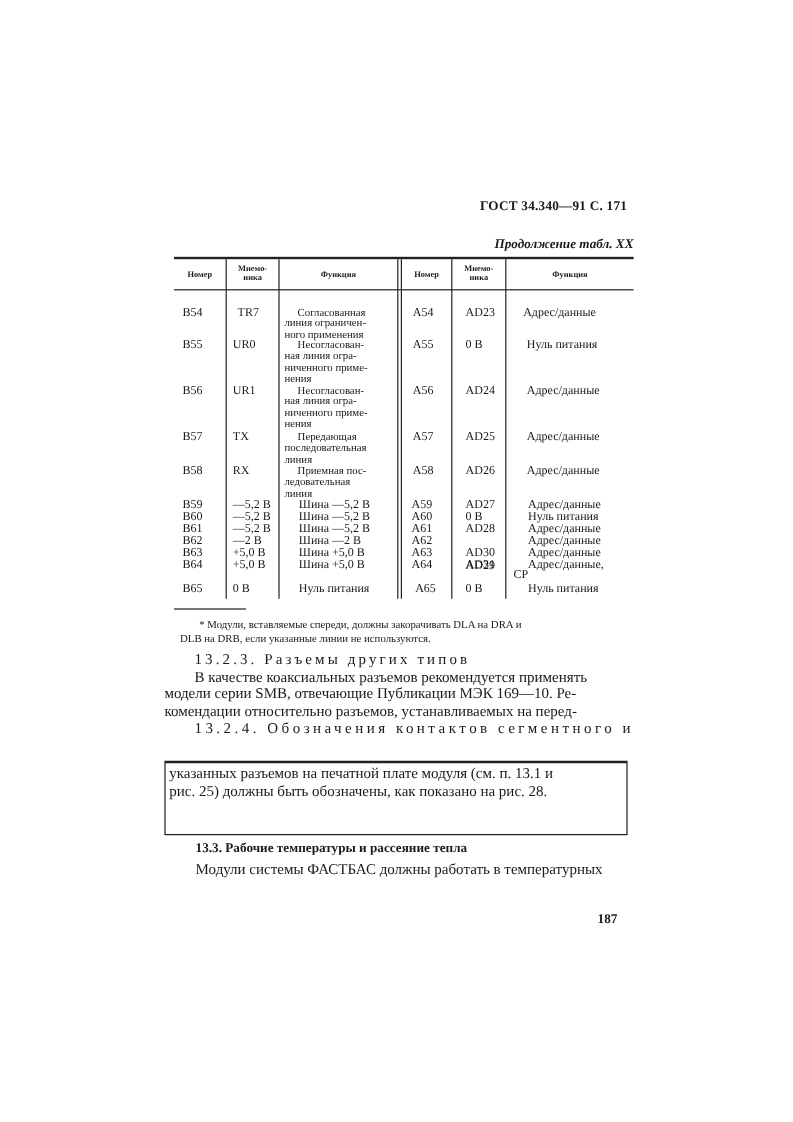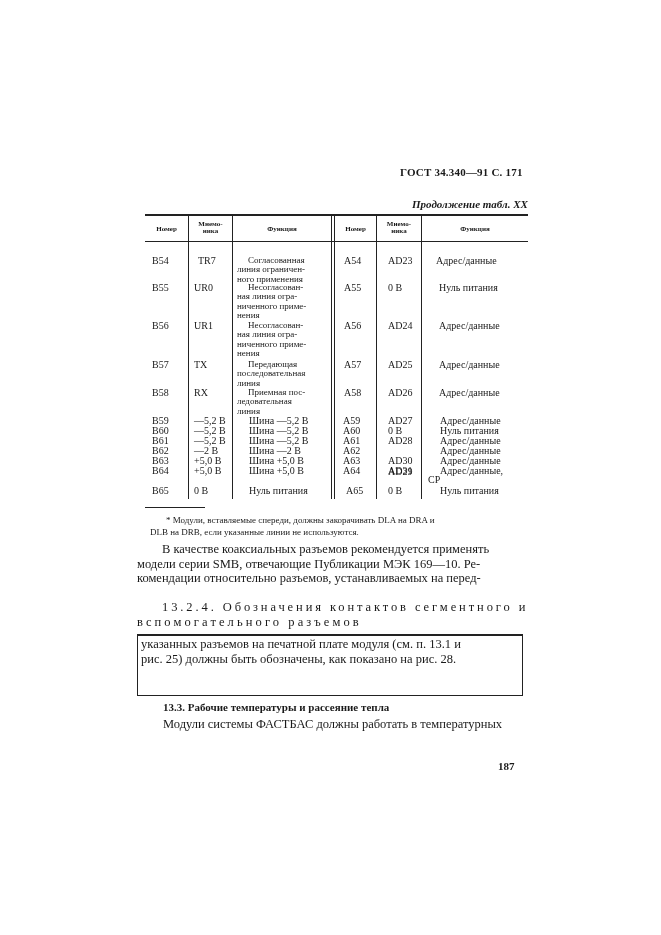--- a/index.html
+++ b/index.html
@@ -178,28 +178,28 @@
   </div>
 </div>
 
 <div class="tline" style="left:145px;top:507px;width:60px;height:1px;"></div>
 <div class="abs footnote">
   <div style="padding-left:16px;">* Модули, вставляемые спереди, должны  закорачивать DLA на  DRA и</div>
   <div>DLB на DRB, если указанные линии не используются.</div>
 </div>
 
 <div class="abs body-text" style="left:137px;top:542px;width:390px;">
+  <div class="spaced" style="padding-left:25px;letter-spacing:2.6px;">13.2.3. Разъемы других типов</div>
   <div style="padding-left:25px;">В качестве коаксиальных разъемов  рекомендуется применять</div>
   <div>модели серии SMB, отвечающие  Публикации МЭК 169—10. Ре-</div>
   <div>комендации относительно разъемов, устанавливаемых на перед-</div>
 </div>
 
 <div class="abs body-text" style="left:137px;top:600px;width:390px;">
   <div class="spaced" style="padding-left:25px;letter-spacing:2.9px;">13.2.4. Обозначения контактов  сегментного  и</div>
-  <div class="spaced" style="letter-spacing:3.1px;">вспомогательного разъемов</div>
 </div>
 
 <div class="frame"></div>
 <div class="abs body-text" style="left:141px;top:637px;width:380px;">
   <div>указанных разъемов на  печатной плате  модуля  (см. п. 13.1 и</div>
   <div>рис. 25) должны быть обозначены, как показано на рис. 28.</div>
 </div>
 
 <div class="abs h3">13.3. Рабочие температуры и рассеяние тепла</div>
 <div class="abs body-text" style="left:141px;top:717px;width:390px;">

